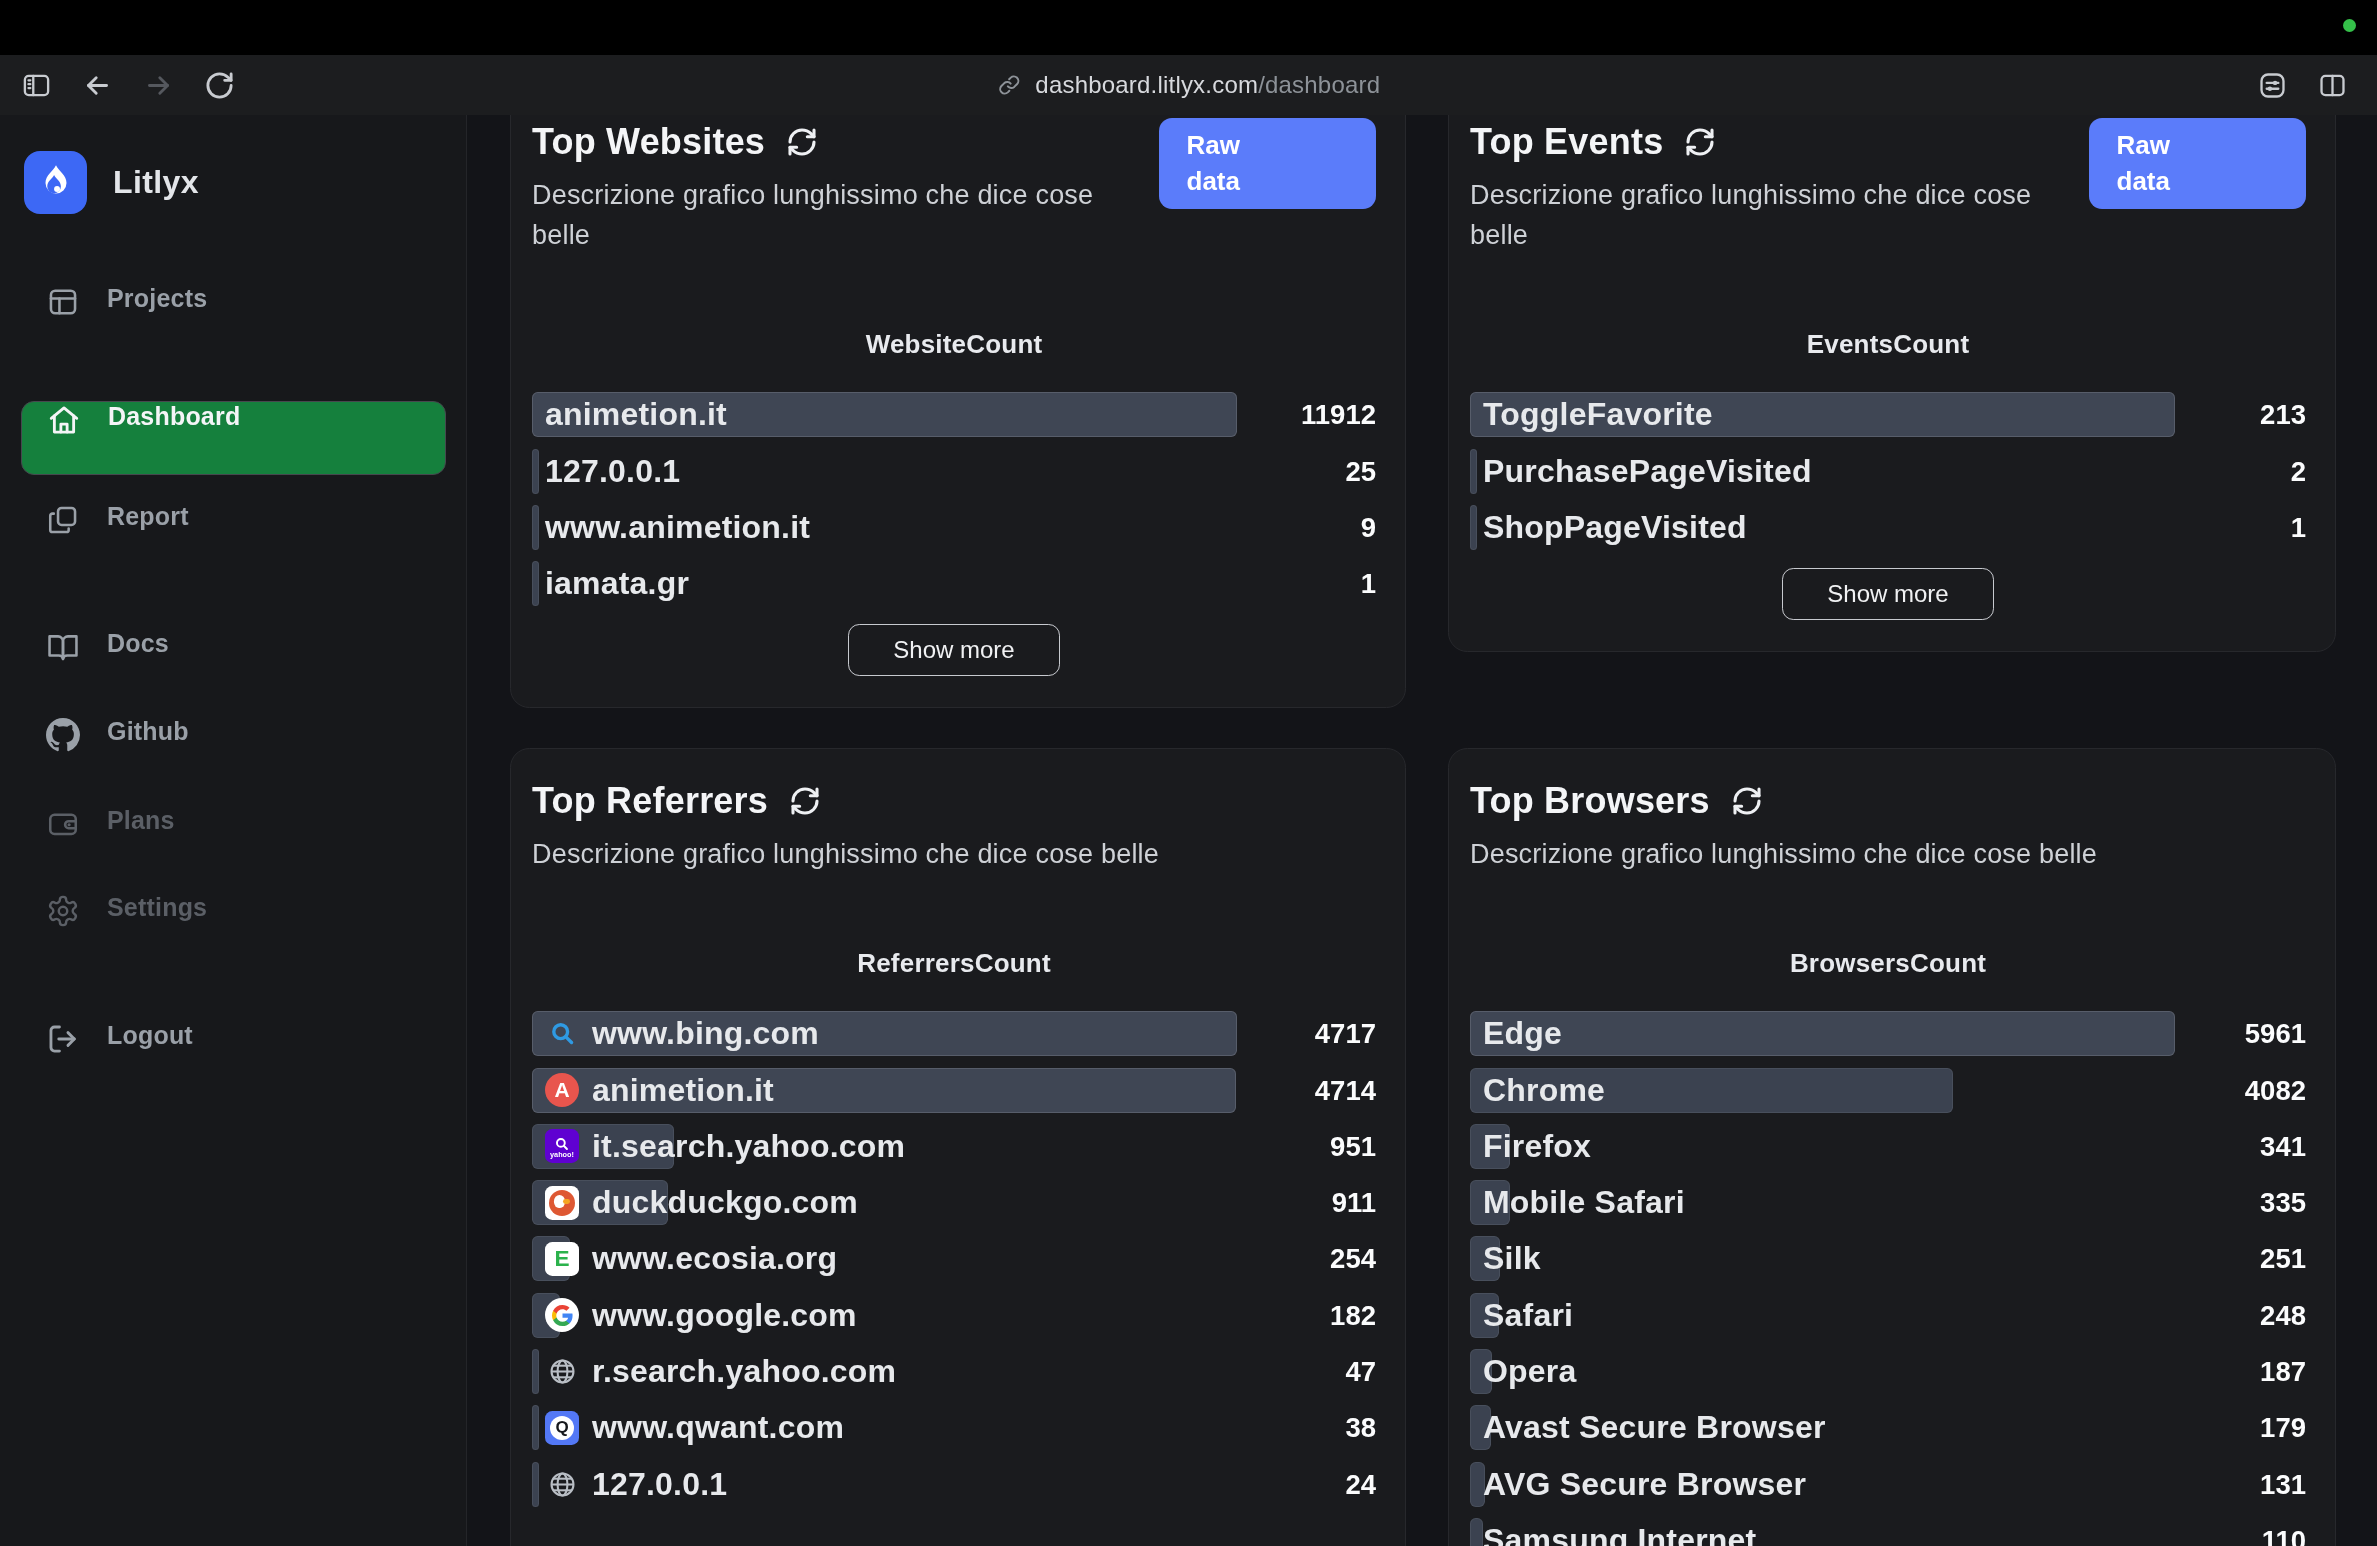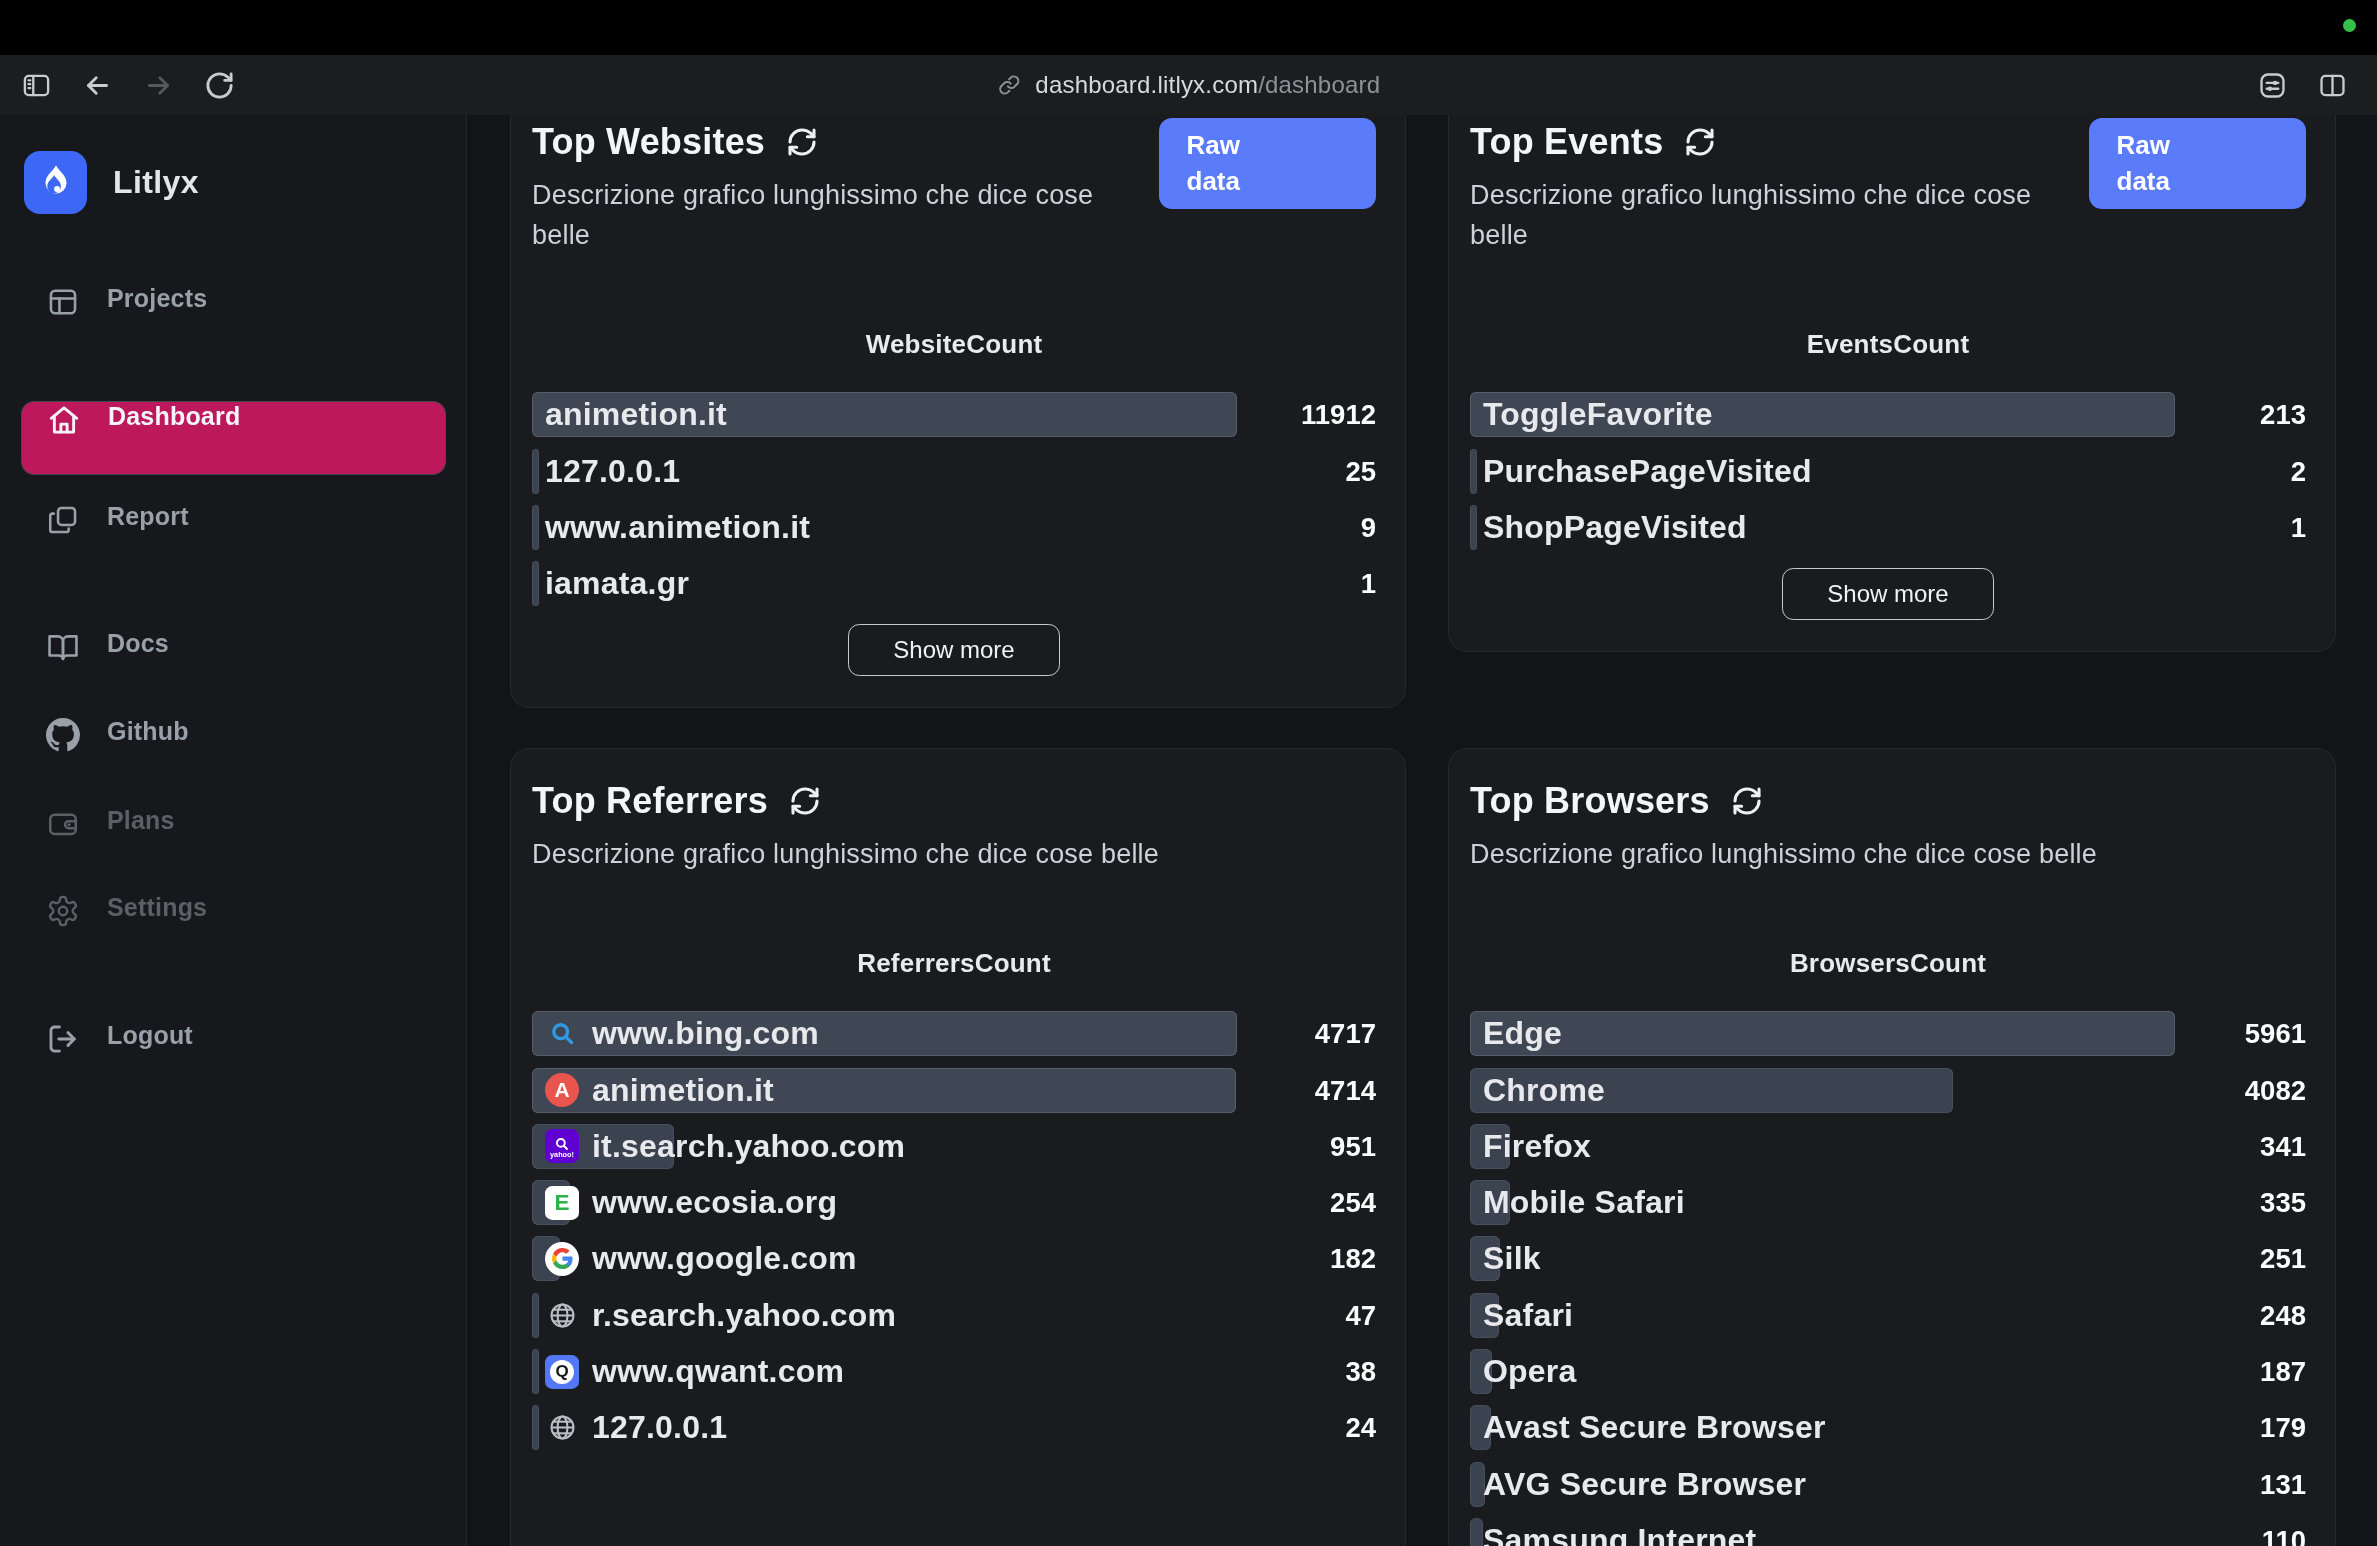--- a/index.html
+++ b/index.html
@@ -42,21 +42,21 @@
   .brand-logo{position:absolute;left:24px;top:36px;width:63px;height:63px;border-radius:16px;
     background:var(--logo-blue);display:flex;align-items:center;justify-content:center}
   .brand-logo svg{width:42px;height:42px}
   .brand-name{position:absolute;left:113px;top:36px;height:63px;line-height:63px;
     font-size:32px;font-weight:700;color:#e3e5e9;letter-spacing:0.4px}
   .side-item{position:absolute;left:21px;width:425px;height:52px;display:flex;align-items:flex-start;
     gap:26px;padding-left:24px;color:var(--txt-side);cursor:pointer;border-radius:13px}
   .side-item .s-ico{width:36px;height:36px;flex:none;display:flex;align-items:center;justify-content:center}
   .side-item .s-ico svg{width:34px;height:34px}
   .side-item .s-label{font-size:25px;font-weight:600;letter-spacing:0.2px}
-  .side-item.active{height:74px;background:#be185d;border:0.8px solid #46484e;color:var(--txt-bright)}
+  .side-item.active{height:74px;background:#15803d;border:0.8px solid #46484e;color:var(--txt-bright)}
   .side-item.disabled{color:var(--txt-dim)}
 
   
   .card{position:absolute;background:var(--card-bg);border:0.8px solid var(--card-border);
     border-radius:19.4px;padding:29px 29px 0 21px}
   .title-row{display:flex;align-items:center;gap:21px;height:45px}
   .card-title{font-size:36px;font-weight:700;color:var(--txt-bright);letter-spacing:0.2px}
   .refresh{color:#eef0f3;cursor:pointer}
   .refresh svg{width:32px;height:32px}
   .desc{margin-top:11.3px;font-size:27px;line-height:40px;color:var(--txt-desc);letter-spacing:0.2px}
@@ -391,20 +391,30 @@
                     <circle cx="10.5" cy="10.5" r="5.2"></circle>
                     <line x1="14.4" y1="14.4" x2="18.6" y2="18.6"></line>
                   </svg>
                   <span class="yh">yahoo!</span>
                 </div>
                 <span class="row-label">it.search.yahoo.com</span>
               </div>
               <span class="row-count">951</span>
             </div>
             <div class="row">
+              <div class="bar" style="width: 136px;"></div>
+              <div class="row-content">
+                <div class="fav ddg-outer">
+                  <div class="ddg-c"></div>
+                </div>
+                <span class="row-label">duckduckgo.com</span>
+              </div>
+              <span class="row-count">911</span>
+            </div>
+            <div class="row">
               <div class="bar" style="width: 38px;"></div>
               <div class="row-content">
                 <div class="fav tile-white ecosia">E</div>
                 <span class="row-label">www.ecosia.org</span>
               </div>
               <span class="row-count">254</span>
             </div>
             <div class="row">
               <div class="bar" style="width: 27.5px;"></div>
               <div class="row-content">

